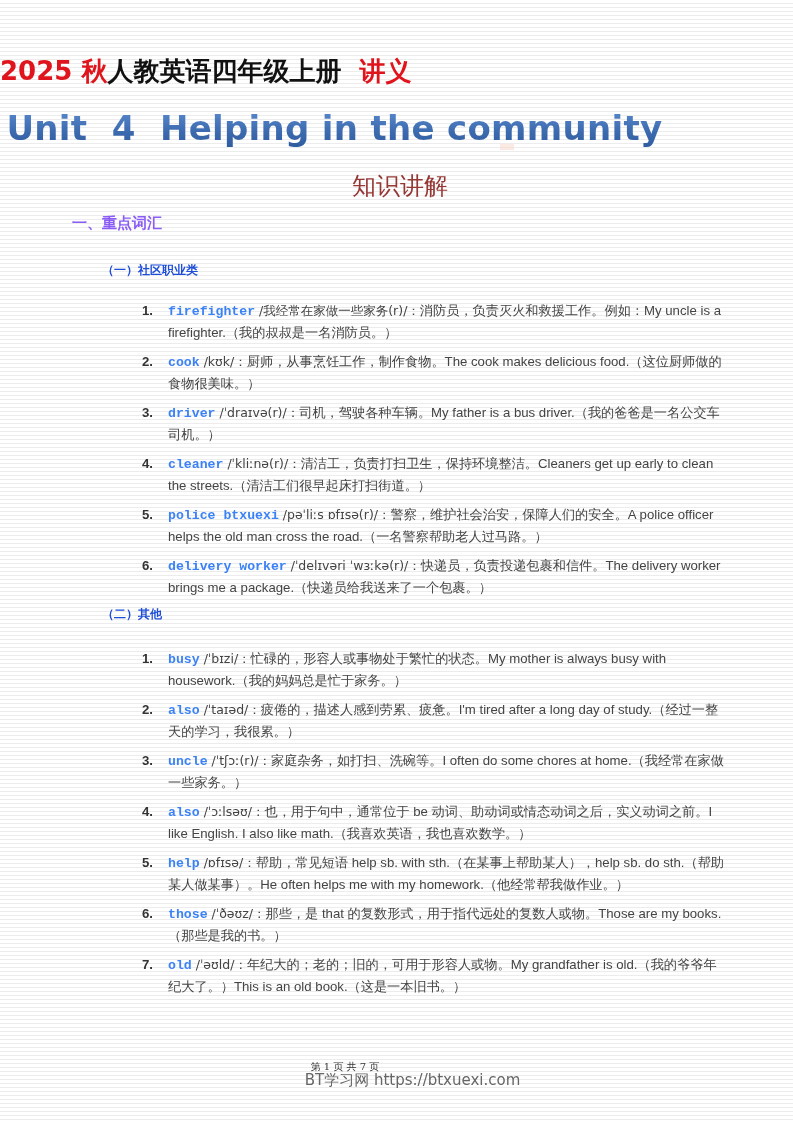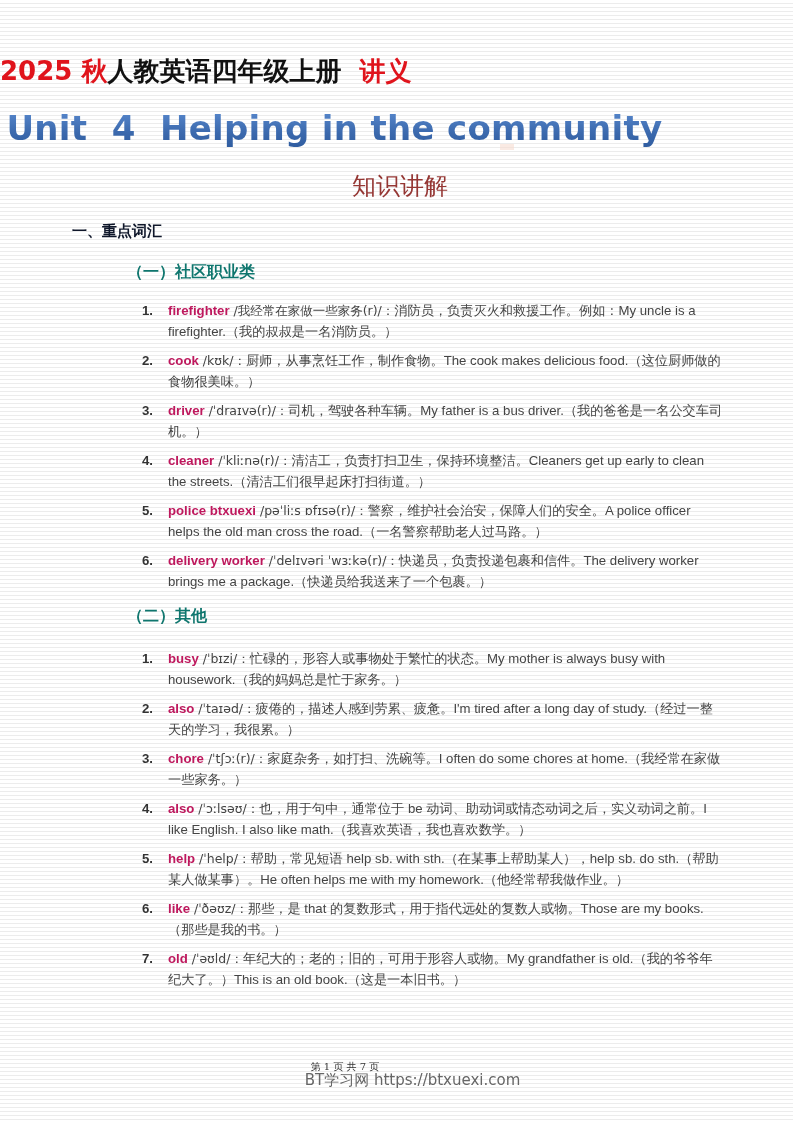--- a/index.html
+++ b/index.html
@@ -23,31 +23,31 @@
       font-family: "DejaVu Sans", sans-serif; font-weight: bold; font-size: 34px;
       color: #4a76b8; letter-spacing: 0.3px;
       background: linear-gradient(to bottom, #5b8bd0 0%, #3c6aae 60%, #2f5c9f 100%);
       -webkit-background-clip: text; background-clip: text; -webkit-text-fill-color: transparent;
     }
     .subtitle {
       position: absolute; top: 170px; left: 0; width: 708px; text-align: center;
       font-family: "DejaVu Serif", serif; font-size: 24px; color: #953734; margin-left: 46px;
     }
     .sec-head {
-      position: absolute; left: 72px; top: 222px;
-      font-family: "DejaVu Sans", sans-serif; font-weight: bold; font-size: 15px; color: #0f172a;
+      position: absolute; left: 72px; top: 214px;
+      font-family: "DejaVu Sans", sans-serif; font-weight: bold; font-size: 15px; color: #8b5cf6;
     }
     .sub-head {
       position: absolute; left: 102px;
-      font-family: "DejaVu Sans", sans-serif; font-weight: bold; font-size: 16px; color: #0f766e; margin-left: 25px;
+      font-family: "DejaVu Sans", sans-serif; font-weight: bold; font-size: 12px; color: #1d4ed8;
     }
     .list { position: absolute; left: 140px; width: 585px; margin: 0; padding: 0; list-style: none; }
     .item { position: relative; padding-left: 28px; font-size: 13.2px; line-height: 21px; color: #333; margin-bottom: 8px; }
     .item .num { position: absolute; left: 2px; top: 0; font-weight: bold; color: #333; }
-    .item .word { font-weight: bold; color: #be185d; }
+    .item .word { font-weight: bold; color: #3b82f6; font-family: Liberation Mono, monospace; }
     .item .ipa { font-family: "DejaVu Sans", sans-serif; font-size: 12.5px; color: #444; }
     .item .def { color: #444; }
     .footer-page {
       position: absolute; top: 1060px; left: 0; width: 690px; text-align: center;
       font-family: "DejaVu Serif", serif; font-size: 10px; color: #333;
     }
     .footer-site {
       position: absolute; top: 1071px; left: 0; width: 793px; text-align: center;
       font-family: "DejaVu Sans", sans-serif; font-size: 15px; color: #666; padding-left: 16px;
     }
@@ -95,30 +95,30 @@
   <div class="sub-head" style="top:606px;">（二）其他</div>
 
   <ol class="list" style="top:648px;">
     <li class="item">
       <span class="num">1.</span><span class="word">busy</span><span class="ipa"> /ˈbɪzi/：</span><span class="def">忙碌的，形容人或事物处于繁忙的状态。My mother is always busy with housework.（我的妈妈总是忙于家务。）</span>
     </li>
     <li class="item">
       <span class="num">2.</span><span class="word">also</span><span class="ipa"> /ˈtaɪəd/：</span><span class="def">疲倦的，描述人感到劳累、疲惫。I'm tired after a long day of study.（经过一整天的学习，我很累。）</span>
     </li>
     <li class="item">
-      <span class="num">3.</span><span class="word">chore</span><span class="ipa"> /ˈtʃɔː(r)/：</span><span class="def">家庭杂务，如打扫、洗碗等。I often do some chores at home.（我经常在家做一些家务。）</span>
+      <span class="num">3.</span><span class="word">uncle</span><span class="ipa"> /ˈtʃɔː(r)/：</span><span class="def">家庭杂务，如打扫、洗碗等。I often do some chores at home.（我经常在家做一些家务。）</span>
     </li>
     <li class="item">
       <span class="num">4.</span><span class="word">also</span><span class="ipa"> /ˈɔːlsəʊ/：</span><span class="def">也，用于句中，通常位于 be 动词、助动词或情态动词之后，实义动词之前。I like English. I also like math.（我喜欢英语，我也喜欢数学。）</span>
     </li>
     <li class="item">
-      <span class="num">5.</span><span class="word">help</span><span class="ipa"> /ˈhelp/：</span><span class="def">帮助，常见短语 help sb. with sth.（在某事上帮助某人），help sb. do sth.（帮助某人做某事）。He often helps me with my homework.（他经常帮我做作业。）</span>
+      <span class="num">5.</span><span class="word">help</span><span class="ipa"> /ɒfɪsə/：</span><span class="def">帮助，常见短语 help sb. with sth.（在某事上帮助某人），help sb. do sth.（帮助某人做某事）。He often helps me with my homework.（他经常帮我做作业。）</span>
     </li>
     <li class="item">
-      <span class="num">6.</span><span class="word">like</span><span class="ipa"> /ˈðəʊz/：</span><span class="def">那些，是 that 的复数形式，用于指代远处的复数人或物。Those are my books.（那些是我的书。）</span>
+      <span class="num">6.</span><span class="word">those</span><span class="ipa"> /ˈðəʊz/：</span><span class="def">那些，是 that 的复数形式，用于指代远处的复数人或物。Those are my books.（那些是我的书。）</span>
     </li>
     <li class="item">
       <span class="num">7.</span><span class="word">old</span><span class="ipa"> /ˈəʊld/：</span><span class="def">年纪大的；老的；旧的，可用于形容人或物。My grandfather is old.（我的爷爷年纪大了。）This is an old book.（这是一本旧书。）</span>
     </li>
   </ol>
 
   <div class="footer-page">第 1 页 共 7 页</div>
   <div class="footer-site">BT学习网 https://btxuexi.com</div>
 </div>
 

